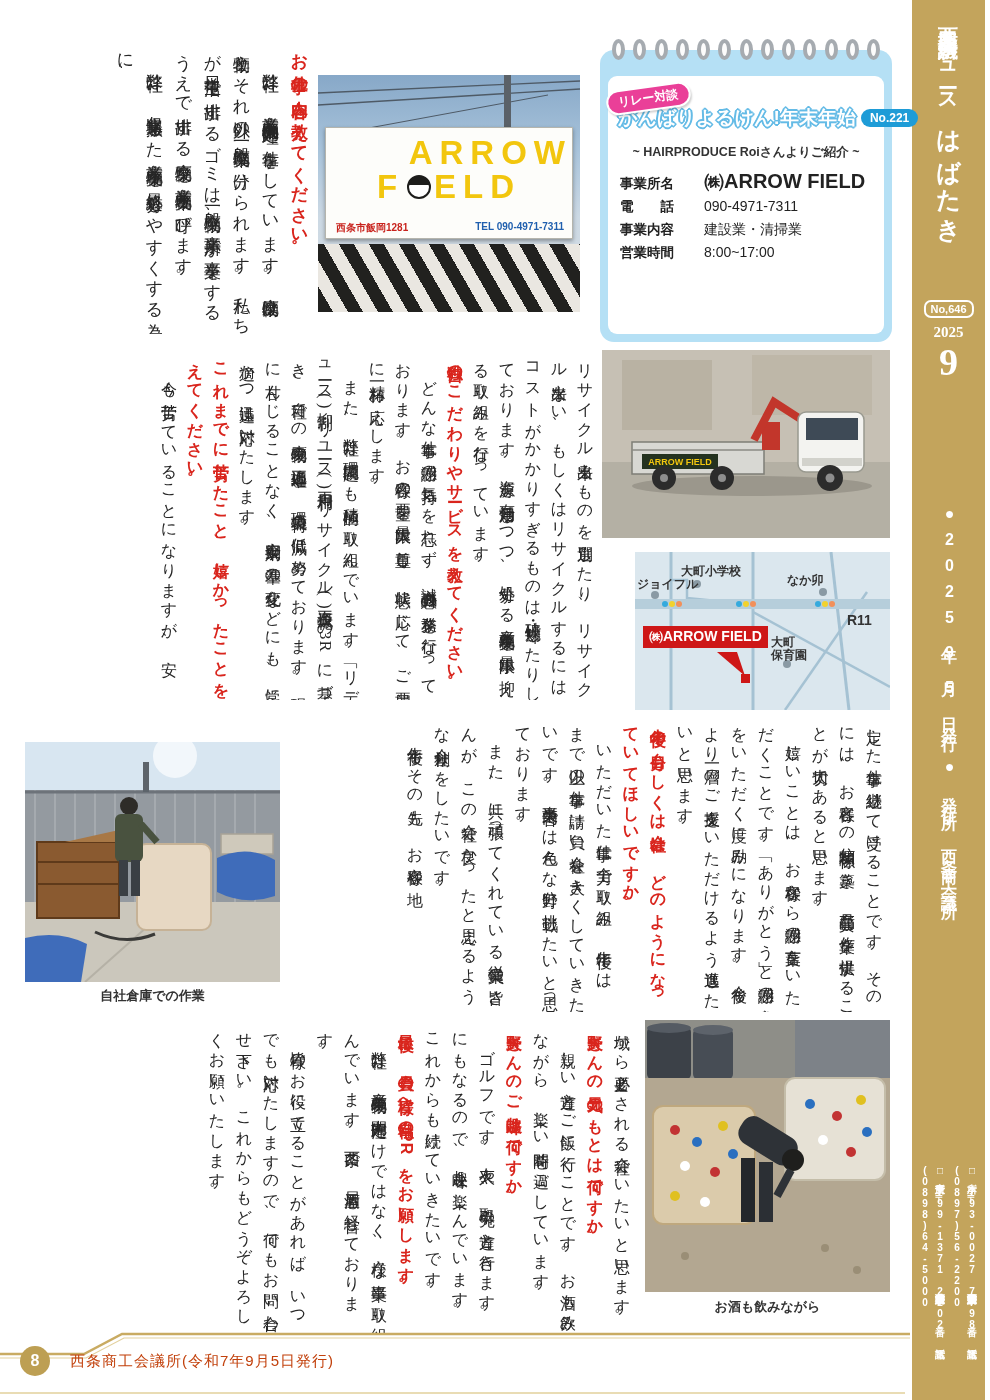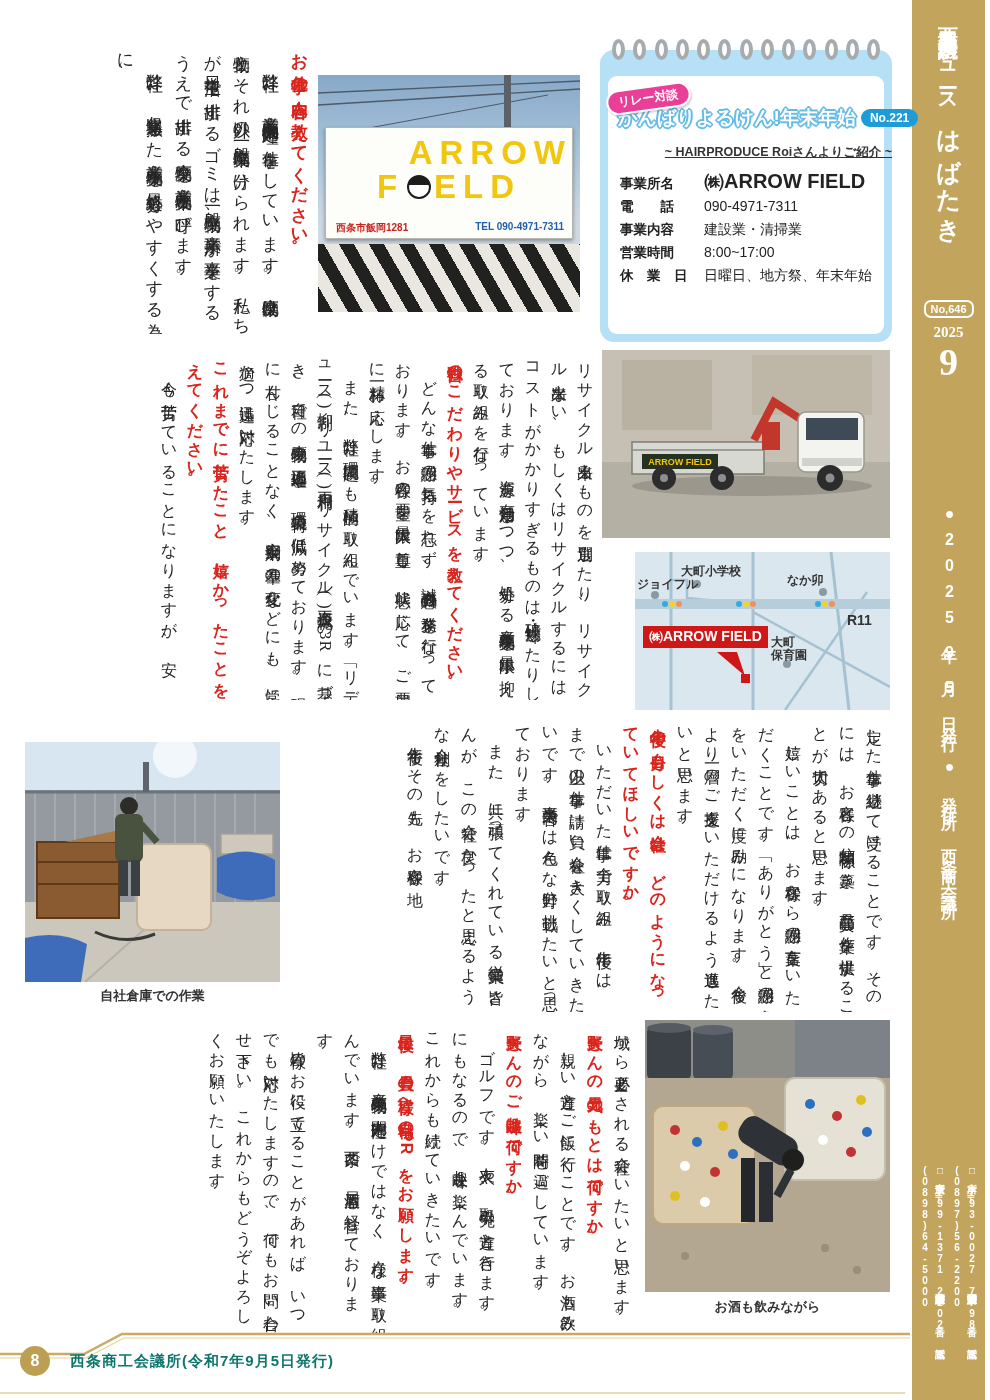--- a/index.html
+++ b/index.html
@@ -55,21 +55,21 @@
   .card-inner { position:absolute; left:8px; right:8px; top:26px; bottom:8px; background:#fff; border-radius:9px; }
   .rings { position:absolute; left:12px; right:12px; top:-11px; display:flex; justify-content:space-between; z-index:3; }
   .ring { width:13px; height:21px; border:4px solid #a6abb0; border-radius:50%; background:#fcfcfc; }
   .badge-relay { position:absolute; top:36px; left:6px; transform:rotate(-8deg); z-index:3;
     background:#ea3f98; color:#fff; font-size:12px; font-weight:bold; border:2px solid #fff;
     border-radius:13px; padding:2px 10px; box-shadow:1px 2px 2px rgba(0,0,0,.18); }
   .card-title-row { position:absolute; top:55px; left:18px; right:10px; display:flex; align-items:center; gap:5px; z-index:2; }
   .card-title { font-size:19px; font-weight:bold; color:#fff; white-space:nowrap;
     text-shadow:-2px 0 #64bbe6,2px 0 #64bbe6,0 -2px #64bbe6,0 2px #64bbe6,-1px -1px #64bbe6,1px 1px #64bbe6,1px -1px #64bbe6,-1px 1px #64bbe6; }
   .card-no { background:#1e9cd7; color:#fff; font-size:12px; font-weight:bold; border-radius:12px; padding:2px 9px; white-space:nowrap; }
-  .card-subtitle { position:absolute; top:94px; left:0; right:0; text-align:right; font-size:12.5px; font-weight:bold; color:#333; z-index:2;text-decoration:underline; }
+  .card-subtitle { position:absolute; top:94px; left:0; right:0; text-align:center; font-size:12.5px; font-weight:bold; color:#333; z-index:2; }
   .card-body { position:absolute; top:118px; left:20px; right:12px; z-index:2; }
   .crow { display:flex; align-items:baseline; min-height:23px; }
   .crow .lbl { width:84px; flex:none; font-size:13.5px; font-weight:bold; color:#222; }
   .crow .val { font-size:14px; color:#222; white-space:nowrap; }
   .crow.first { min-height:30px; }
   .crow.first .val { font-size:20px; font-weight:bold; }
 
   
   .photo-truck { left:602px; top:350px; width:288px; height:188px; background:#c7c1b6; }
 
@@ -86,21 +86,21 @@
   .cap-wh { left:25px; top:987px; width:255px; }
   .cap-sort { left:645px; top:1298px; width:245px; }
 
   
   .photo-sort { left:645px; top:1020px; width:245px; height:272px; background:#b3a791; }
 
   
   .footer-line { position:absolute; left:0; top:1328px; }
   .page-circle { position:absolute; left:20px; top:1346px; width:30px; height:30px; border-radius:50%;
     background:#bd9f53; color:#fff; font-size:16px; font-weight:bold; text-align:center; line-height:30px; }
-  .footer-text { position:absolute; left:70px; top:1352px; font-size:15px; color:#0f766e; letter-spacing:1px;font-weight:bold; }
+  .footer-text { position:absolute; left:70px; top:1352px; font-size:15px; color:#c2410c; letter-spacing:1px; }
   .footer-hairline { position:absolute; left:0; top:1392px; width:905px; height:2px; background:#e9dcb4; }
 </style>
 </head>
 <body>
 
 <div class="page">
 
   <div class="vband band1">
     <p class="q">お仕事の内容を教えてください。</p>
     <p class="a">　弊社は、産業廃棄物中間処理の仕事をしています。廃棄物は、産業廃棄物とそれ以外の一般廃棄物に分けられます。私たちが日常生活で排出するゴミは一般廃棄物、事業所が事業をするうえで排出する廃棄物を産業廃棄物と呼びます。</p>
@@ -161,24 +161,20 @@
         <span class="lbl">電　　話</span>
         <span class="val">090-4971-7311</span>
       </div>
       <div class="crow">
         <span class="lbl">事業内容</span>
         <span class="val">建設業・清掃業</span>
       </div>
       <div class="crow">
         <span class="lbl">営業時間</span>
         <span class="val">8:00~17:00</span>
-      </div>
-      <div class="crow">
-        <span class="lbl">休　業　日</span>
-        <span class="val">日曜日、地方祭、年末年始</span>
       </div>
     </div>
   </div>
 
   <div class="vband band2">
     <p class="a">リサイクル出来るものを選別したり、リサイクル出来ない、もしくはリサイクルするにはコストがかかりすぎるものは破砕・焼却したりしております。資源を有効活用しつつ、処分する産業廃棄物を最小限に抑える取り組みを行なっています。</p>
     <p class="q">独自のこだわりやサービスを教えてください。</p>
     <p class="a">　どんな仕事も感謝の気持ちを忘れず、誠心誠意日々の業務を行なっております。お客様の要望を最大限に尊重し、状態に応じて、ご要望に精一杯お応えします。</p>
     <p class="a">　また、弊社は環境問題にも積極的に取り組んでいます。「リデュース(抑制)・リユース(再利用)・リサイクル(再資源化)」の3Rに基づき、自社での廃棄物の適正処理や、環境負荷の低減に努めております。現状に甘んじることなく、安全規則や基準の変化などにも、常に最適かつ迅速に対応いたします。</p>
     <p class="q">これまでに苦労したこと、嬉しかったことを教えてください。</p>

